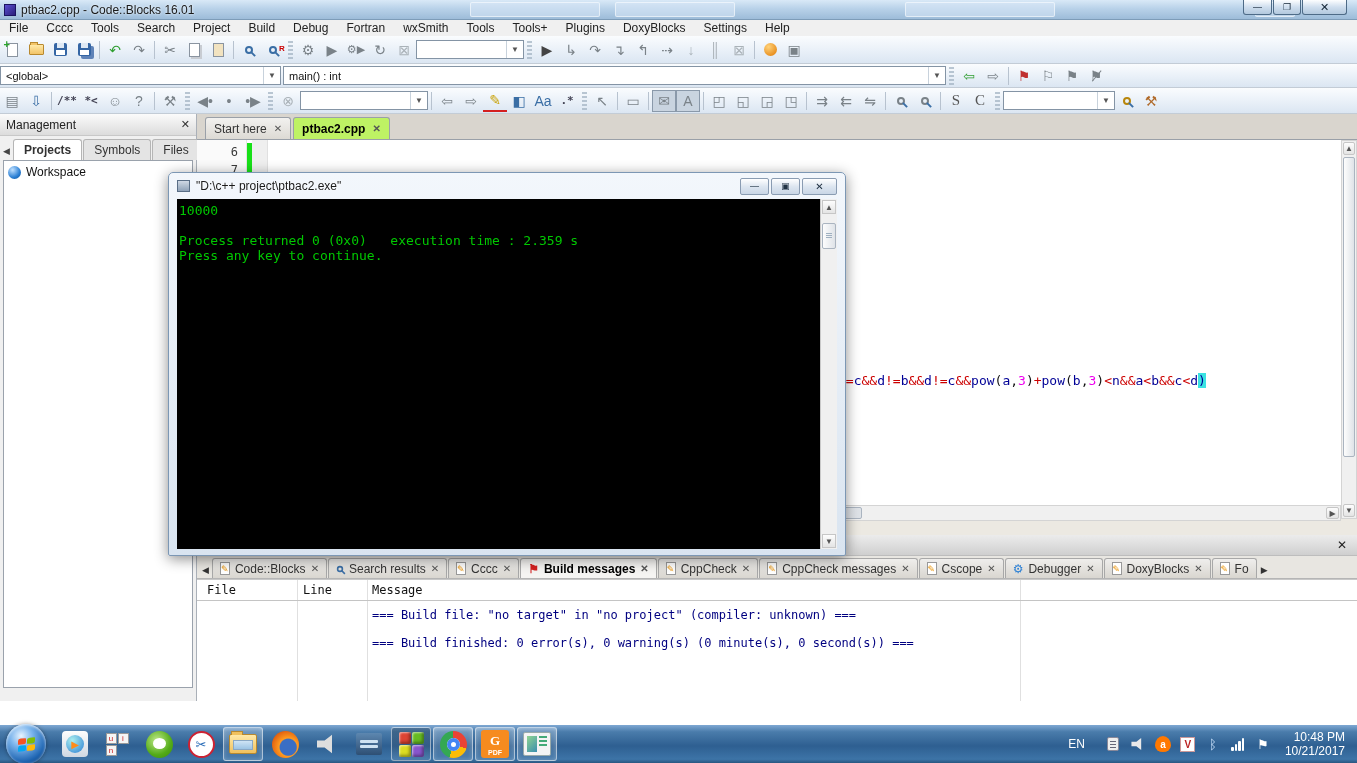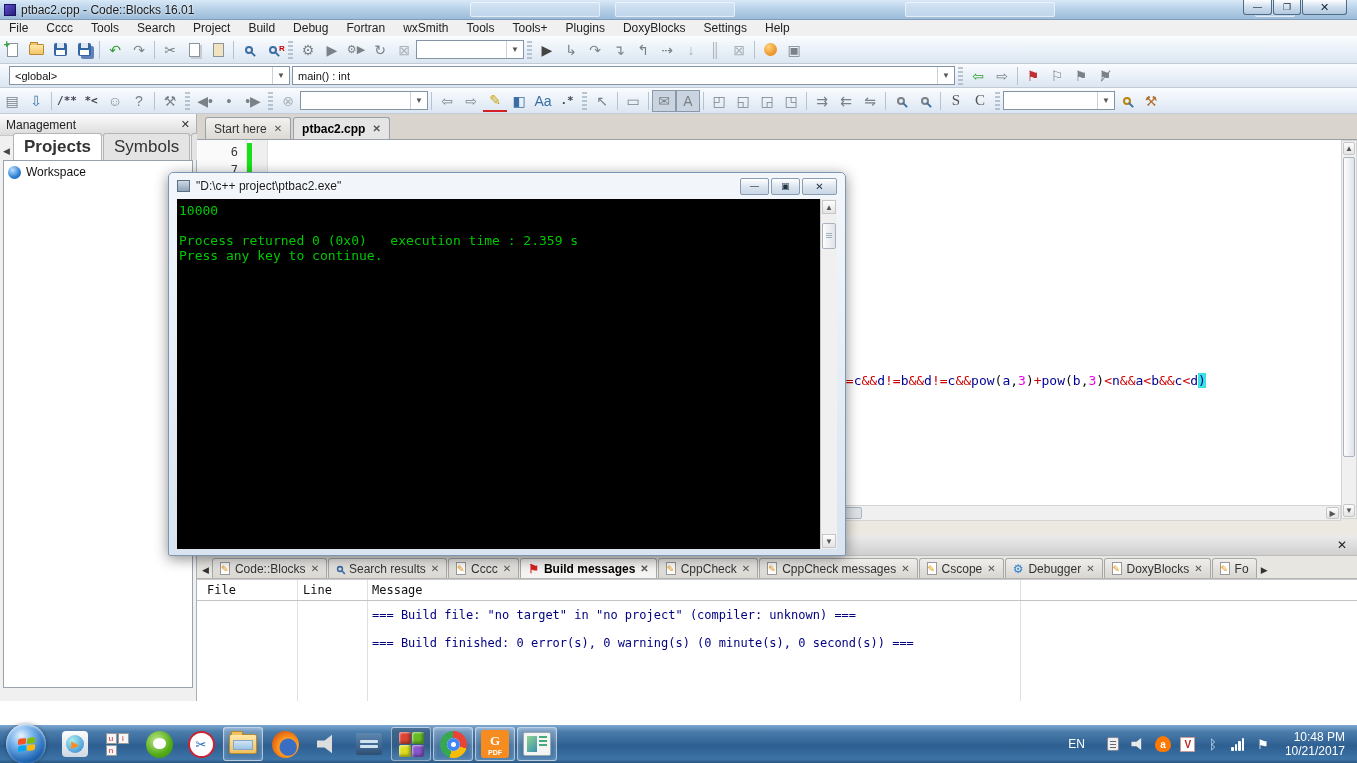--- a/index.html
+++ b/index.html
@@ -45,32 +45,32 @@
 .icmag::after{content:'';position:absolute;width:6px;height:2px;background:#3a6ea5;transform:rotate(45deg);right:-5px;bottom:-3px}
 .icmag.r::before{content:'R';position:absolute;color:#c00;font-size:8px;font-weight:bold;left:8px;top:-4px}
 .icbug{width:13px;height:13px;border-radius:50%;background:radial-gradient(circle at 35% 30%,#ffd27a,#e07800)}
 .green{color:#2f9e2f}.blue{color:#3a6ea5}.red{color:#c03030}.dark{color:#444}
 
 
 .mgmt{position:absolute;left:0;top:114px;width:197px;height:587px;background:#f0f0f0;border-right:1px solid #aab0b8}
 .mgmt-hdr{height:22px;background:linear-gradient(180deg,#fbfbfb,#dcdcdc);border-bottom:1px solid #c8c8c8;display:flex;align-items:center;padding:0 6px;font-size:12px;color:#222}
 .mgmt-hdr .x{margin-left:auto;font-size:11px;color:#333}
 .mgmt-tabs{height:24px;display:flex;align-items:flex-end;padding:0 2px;background:#f0f0f0}
-.mtab{padding:3px 10px;font-size:17px;color:#333;border:1px solid #b5b5b5;border-bottom:none;background:#e4e4e4;border-radius:3px 3px 0 0;margin-right:1px}
+.mtab{padding:3px 10px;font-size:12px;color:#333;border:1px solid #b5b5b5;border-bottom:none;background:#e4e4e4;border-radius:3px 3px 0 0;margin-right:1px}
 .mtab.sel{background:#fff;font-weight:bold}
 .marr{font-size:9px;color:#444;padding:0 3px 4px 1px}
 .mgmt-body{position:absolute;left:3px;right:3px;top:46px;height:528px;background:#fff;border:1px solid #9aa2ac}
 .wsrow{display:flex;align-items:center;gap:5px;padding:4px 4px}
 .sphere{width:13px;height:13px;border-radius:50%;background:radial-gradient(circle at 35% 30%,#bfe0ff,#2a7fd4 60%,#0b4f97)}
 
 
 .ezone{position:absolute;left:197px;top:114px;width:1160px;height:421px;background:#ece9e2}
 .etabs{position:absolute;left:0;top:0;width:100%;height:26px;background:#d9d5ce;border-bottom:1px solid #9aa0a8;display:flex;align-items:flex-end;padding-left:8px}
 .etab{height:22px;display:flex;align-items:center;gap:7px;padding:0 8px;border:1px solid #9aa0a8;border-bottom:none;border-radius:3px 3px 0 0;background:linear-gradient(#f2f1ef,#dddad4);font-size:12px;color:#333;margin-right:2px}
-.etab.sel{background:#e5e5e5;font-weight:bold;color:#000}
+.etab.sel{background:#bef264;font-weight:bold;color:#000}
 .tclose{font-size:10px;color:#555}
 .ebody{position:absolute;left:0;top:26px;width:1144px;height:365px;background:#fff;overflow:hidden}
 .enums{position:absolute;left:0;top:0;width:50px;height:100%;background:#fafafa;border-right:1px solid #e4e4e4}
 .enum{height:18px;line-height:18px;text-align:right;padding-right:8px;color:#3a3a3a;font-size:12px;font-family:"DejaVu Sans Mono",monospace}
 .enums .pad{height:3px}
 .egreen{position:absolute;left:50px;top:3px;width:5px;height:360px;background:#18e018}
 .efold{position:absolute;left:55px;top:0;width:16px;height:100%;background:#efefef;border-right:1px solid #e0e0e0}
 .efoldbox{position:absolute;left:78px;top:50px;width:12px;height:12px;border:1px solid #777;background:#fff;font-size:9px;line-height:10px;text-align:center;color:#333}
 .ecode{position:absolute;left:641px;top:233px;font-family:"DejaVu Sans Mono",monospace;font-size:13px;white-space:pre}
 .seg-op{color:#cc0000}.seg-id{color:#000096}.seg-num{color:#ee00ee}.seg-pl{color:#111}
@@ -265,21 +265,21 @@
     <span class="tbtn dim">║</span>
     <span class="tbtn dim">⊠</span>
     <span class="tsep"></span>
     <span class="tbtn">
         <span class="icbug"></span>
       </span>
     <span class="tbtn">▣</span>
   </div>
 
   <div class="tbar tbar-b">
-    <span class="combo" style="width:281px;margin-left:9px">
+    <span class="combo" style="width:281px;margin-left:0">
         <span>&lt;global&gt;</span>
         <span class="ca">▼</span>
       </span>
     <span class="combo" style="width:663px;margin-left:2px">
         <span>main() : int</span>
         <span class="ca">▼</span>
       </span>
     <span class="tgrip"></span>
     <span class="tbtn green">⇦</span>
     <span class="tbtn">⇨</span>

